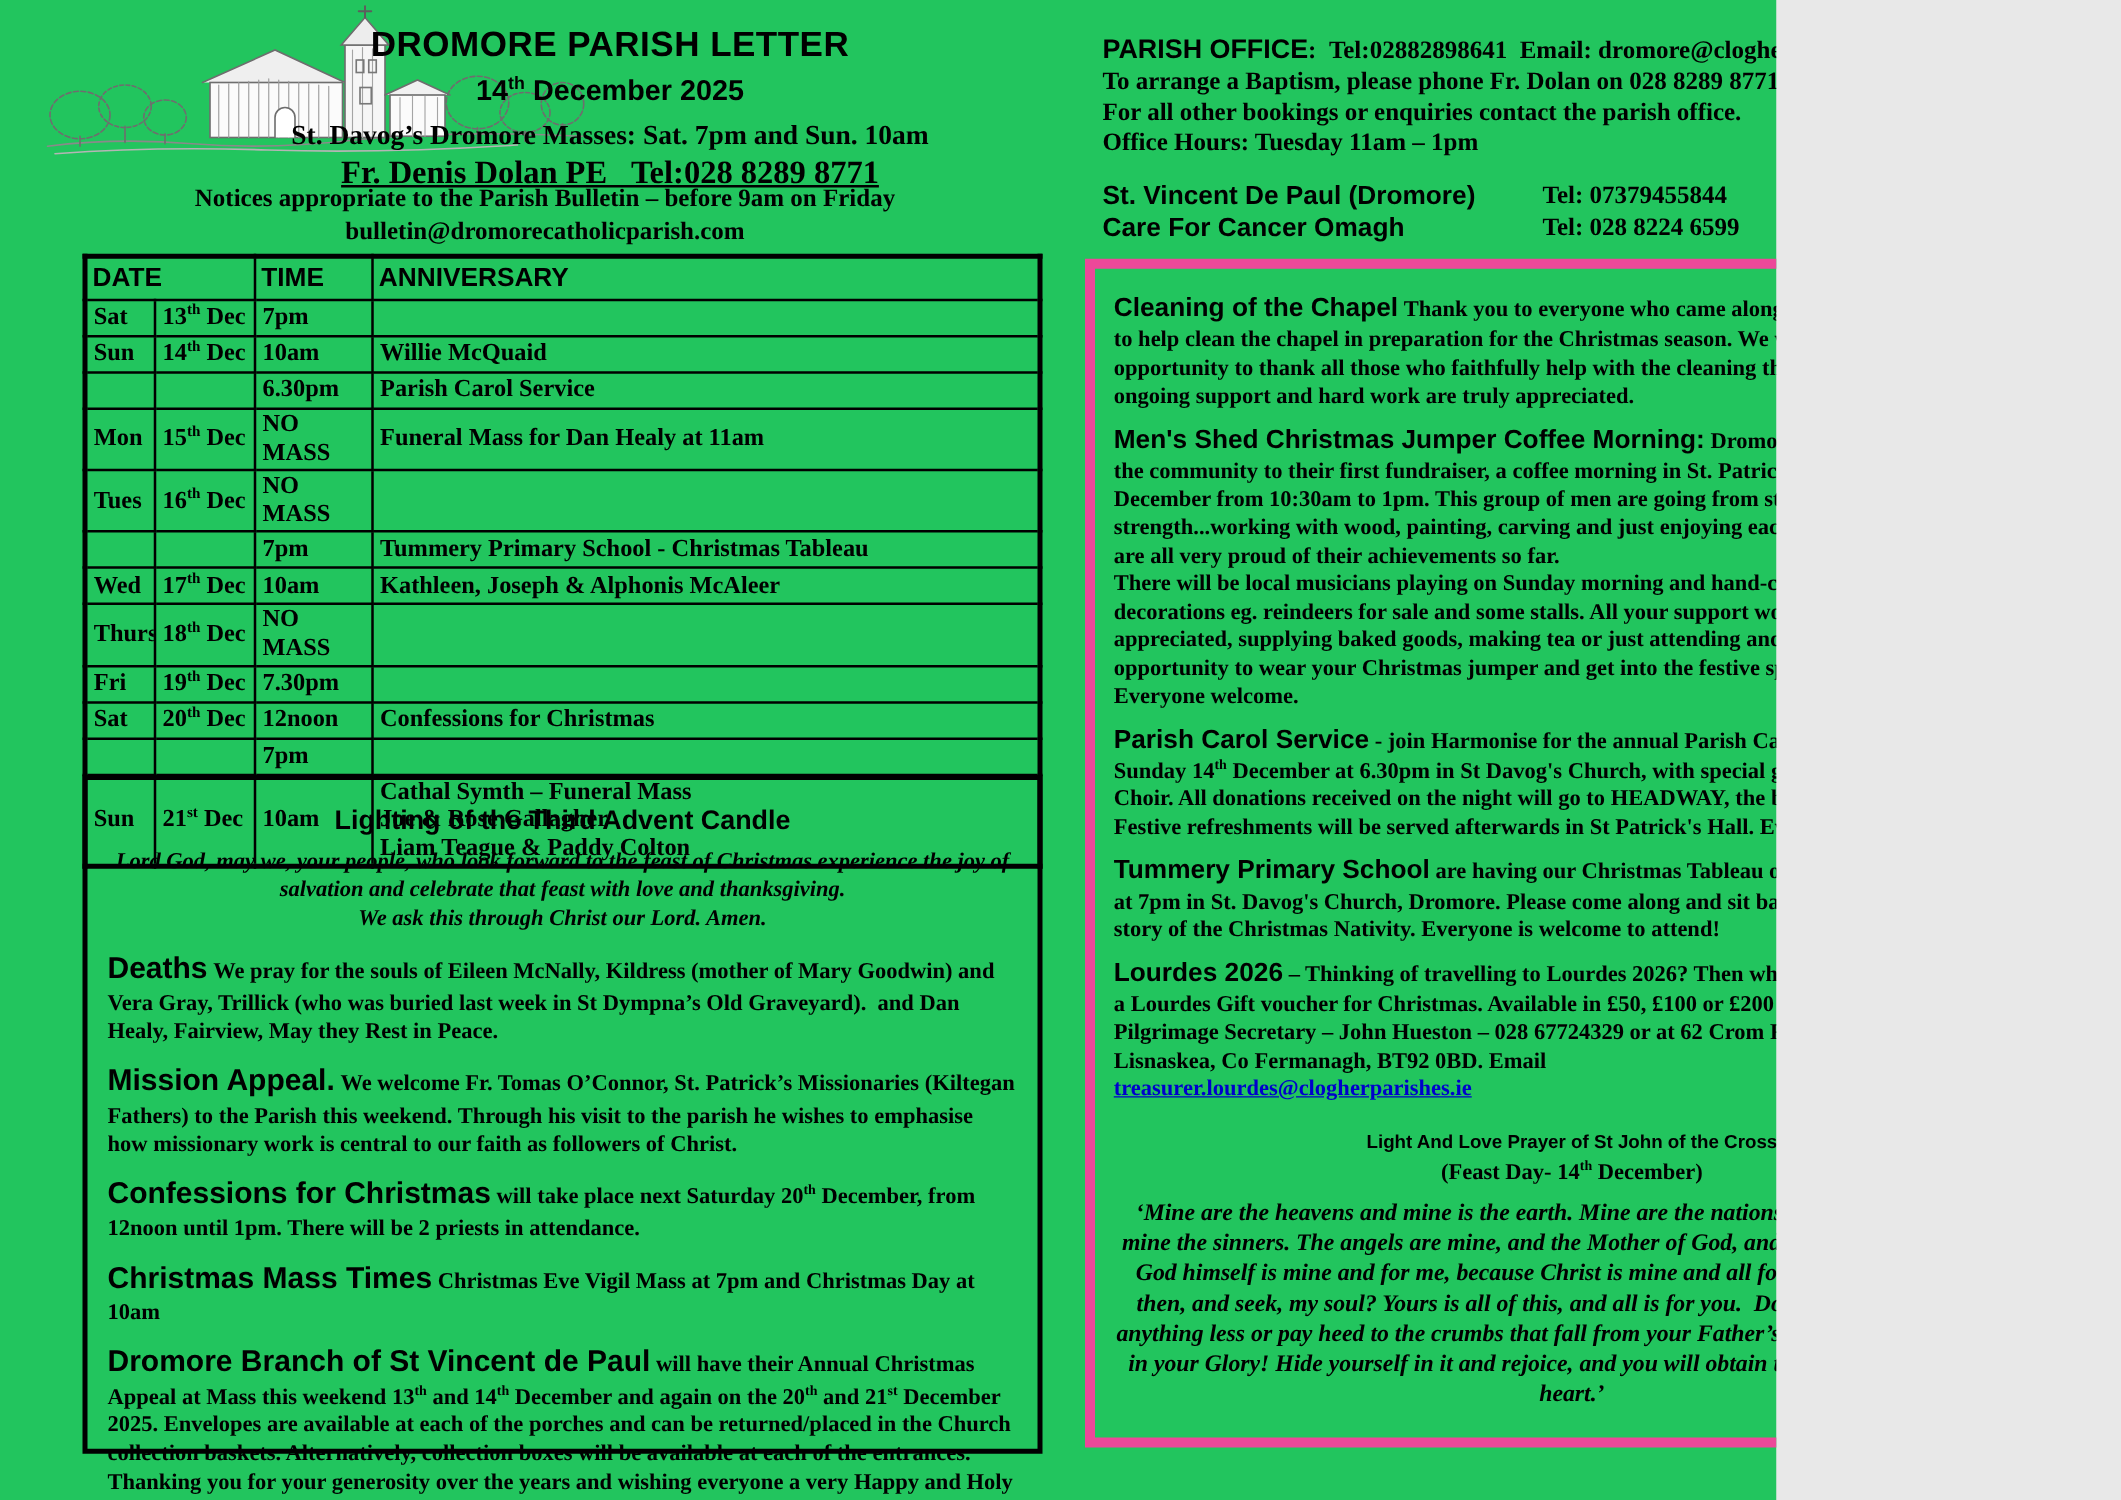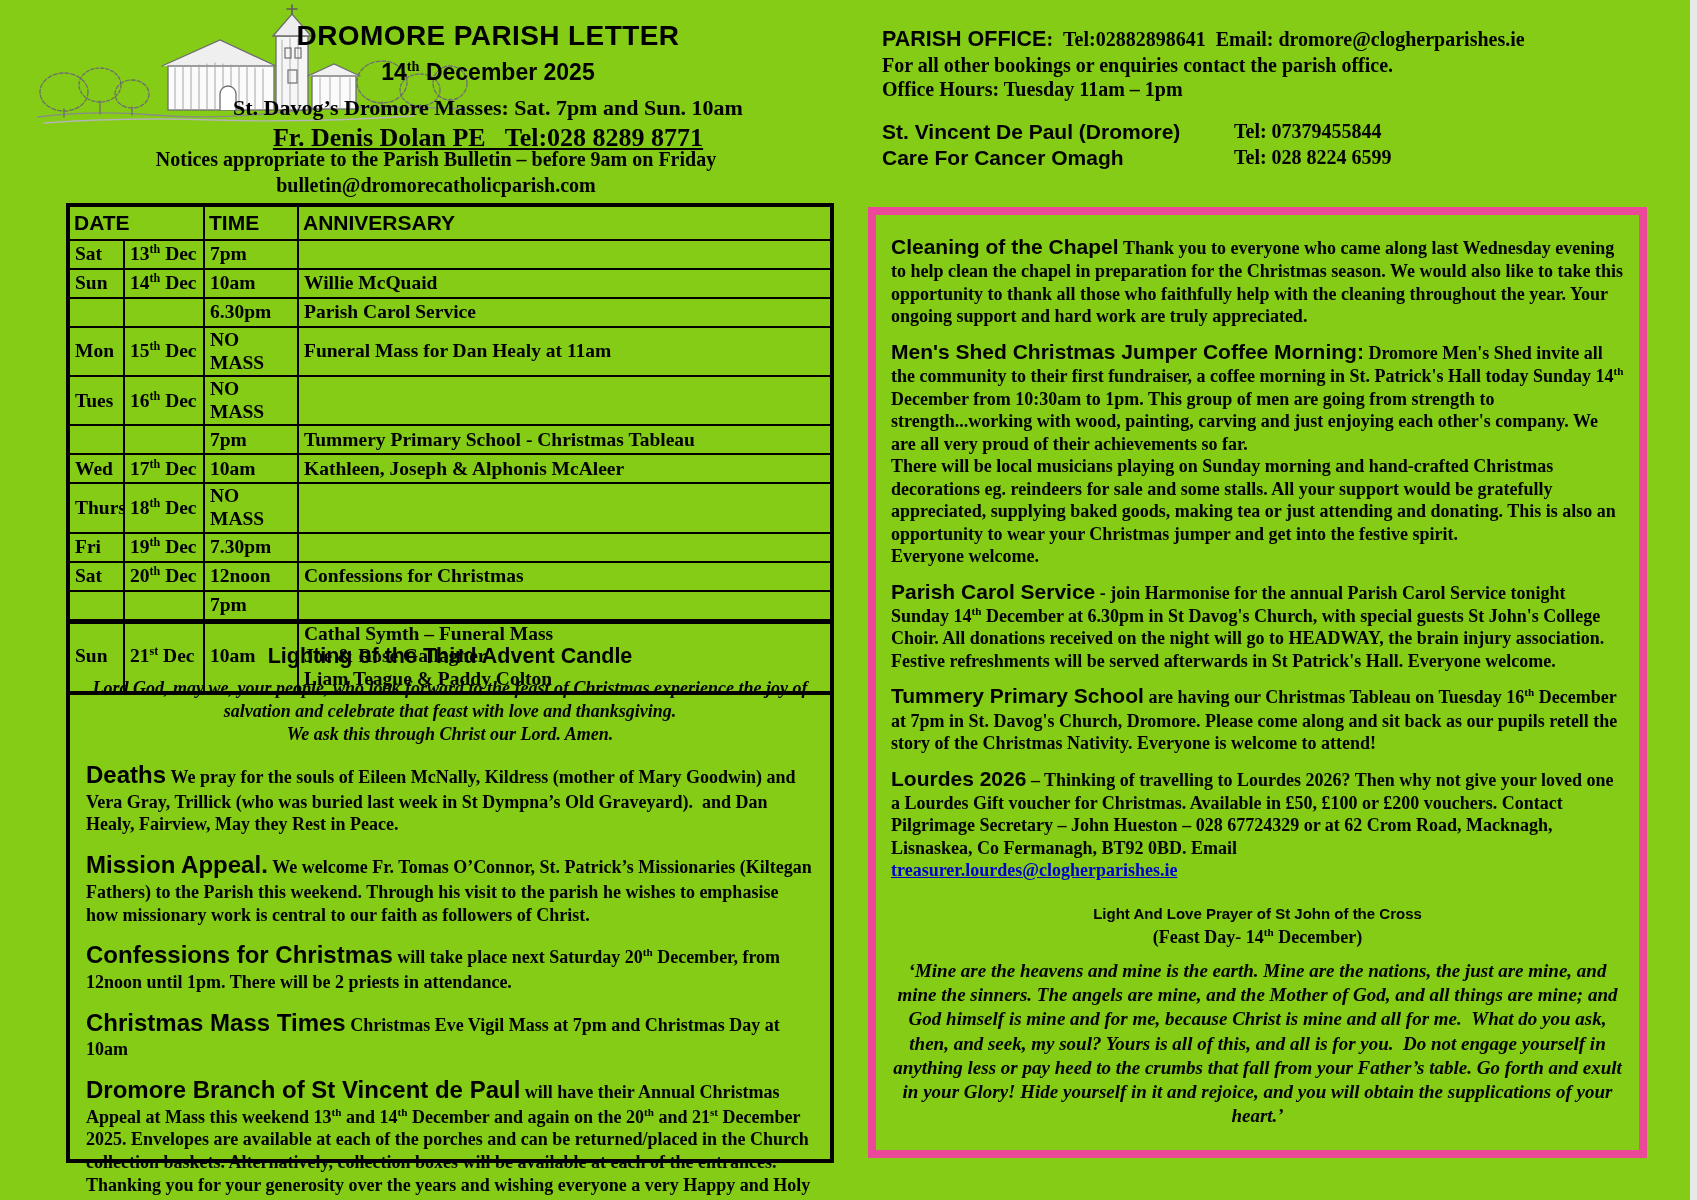--- a/index.html
+++ b/index.html
@@ -1,20 +1,20 @@
 <!DOCTYPE html>
 <html><head>
 <meta charset="utf-8">
 <style>
   html,body{margin:0;padding:0;background:#e8e8e8;}
-  .page{position:relative;width:1690px;height:1200px;background:#84cc16;color:#000;overflow:hidden;
-        font-weight:bold;}
+  .page{position:relative;width:1401px;height:1200px;background:#22c55e;color:#000;overflow:hidden;
+        font-weight:bold;padding-left:20px;}
   .sans{font-family:"Liberation Sans",sans-serif;font-weight:bold;}
   .serif{font-family:"Liberation Serif",serif;font-weight:bold;}
-  sup{font-size:0.62em;line-height:0;vertical-align:super;font-family:Liberation Serif, serif;}
+  sup{font-size:0.62em;line-height:0;vertical-align:super;}
 
   
   .church{position:absolute;left:34px;top:4px;width:436px;height:134px;}
   .title-block{position:absolute;left:188px;top:20px;width:600px;text-align:center;}
   .main-title{font-size:28px;letter-spacing:.4px;}
   .issue-date{font-size:23px;margin-top:7px;}
   .masses-line{font-size:22px;margin-top:9px;}
   .priest-line{font-size:26px;margin-top:2px;text-decoration:underline;}
   .deadline-block{position:absolute;left:40px;top:146px;width:792px;text-align:center;
                   font-size:20px;line-height:1.32;}
@@ -237,20 +237,21 @@
     <p class="para">
       <span class="lead sans">Dromore Branch of St Vincent de Paul</span>
       <span class="serif">will have their Annual Christmas Appeal at Mass this weekend 13<sup>th</sup> and 14<sup>th</sup> December and again on the 20<sup>th</sup> and 21<sup>st</sup> December 2025. Envelopes are available at each of the porches and can be returned/placed in the Church collection baskets. Alternatively, collection boxes will be available at each of the entrances. Thanking you for your generosity over the years and wishing everyone a very Happy and Holy Christmas.</span>
     </p>
   </div>
 
   <div class="office-block serif">
     <div class="office-line">
       <span class="lead sans">PARISH OFFICE</span><span class="serif">: &nbsp;Tel:02882898641 &nbsp;Email: dromore@clogherparishes.ie</span>
     </div>
+    <div>To arrange a Baptism, please phone Fr. Dolan on 028 8289 8771</div>
     <div>For all other bookings or enquiries contact the parish office.</div>
     <div>Office Hours: Tuesday 11am – 1pm</div>
     <div class="contact-rows">
       <div class="contact-row">
         <span class="lead sans">St. Vincent De Paul (Dromore)</span>
         <span class="tel serif">Tel: 07379455844</span>
       </div>
       <div class="contact-row">
         <span class="lead sans">Care For Cancer Omagh</span>
         <span class="tel serif">Tel: 028 8224 6599</span>

